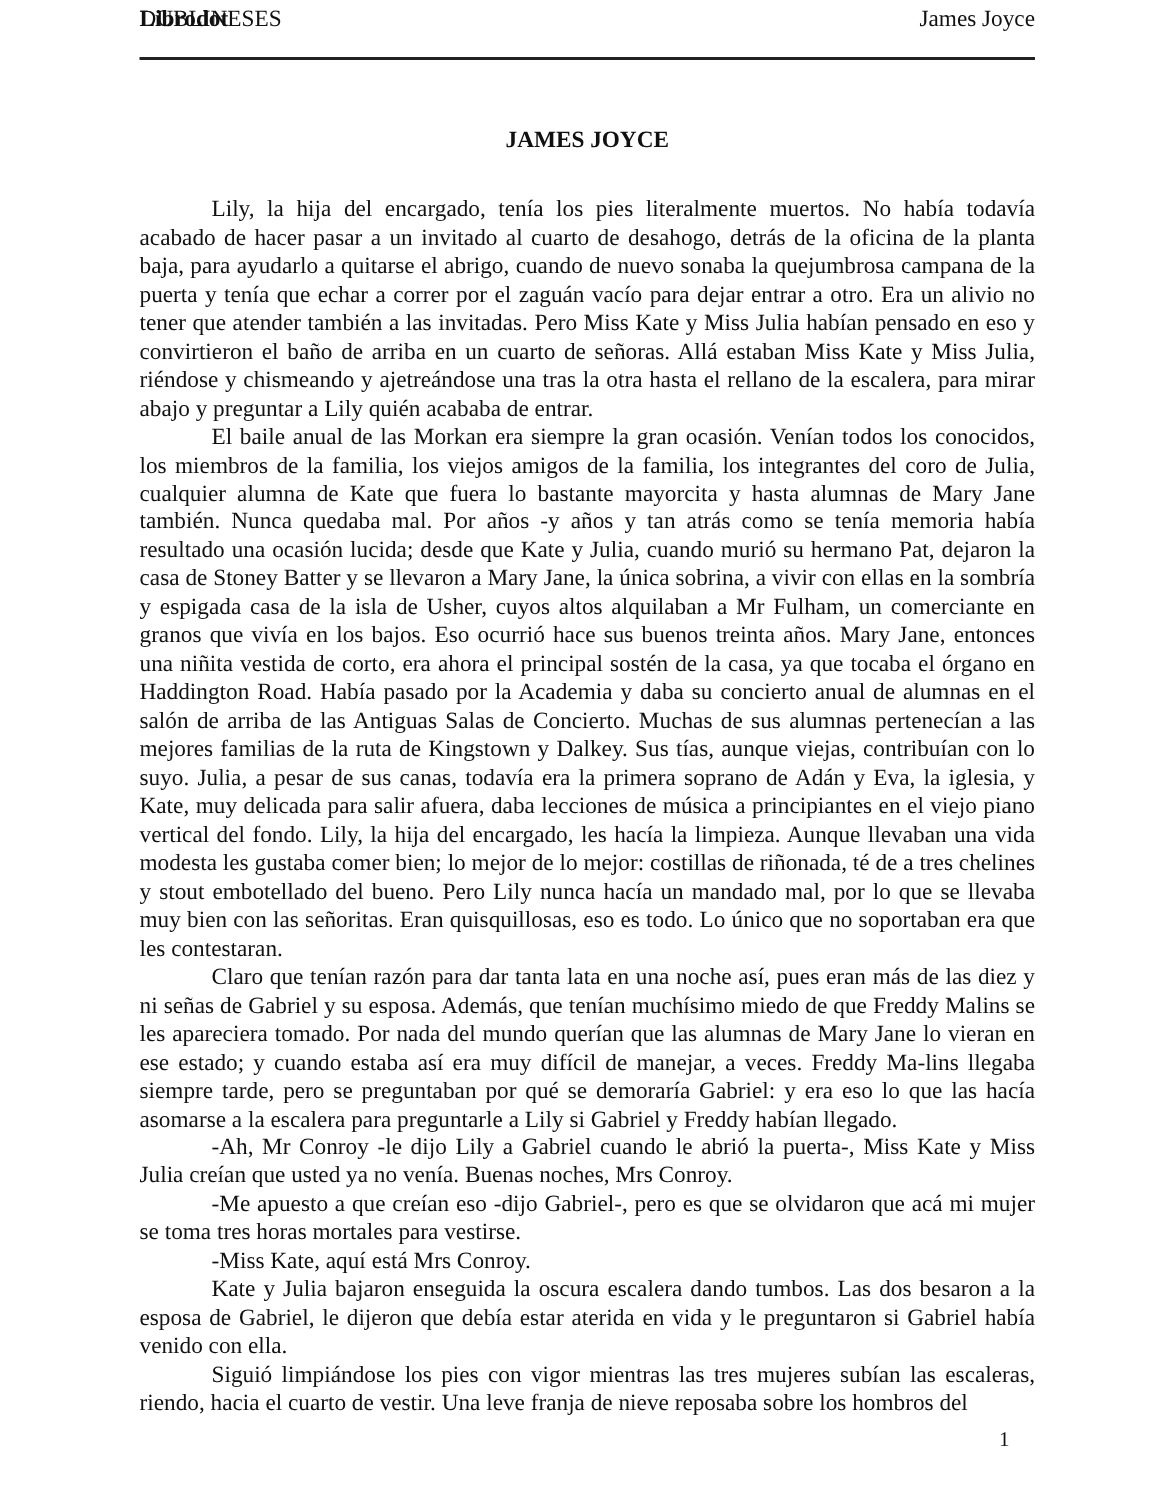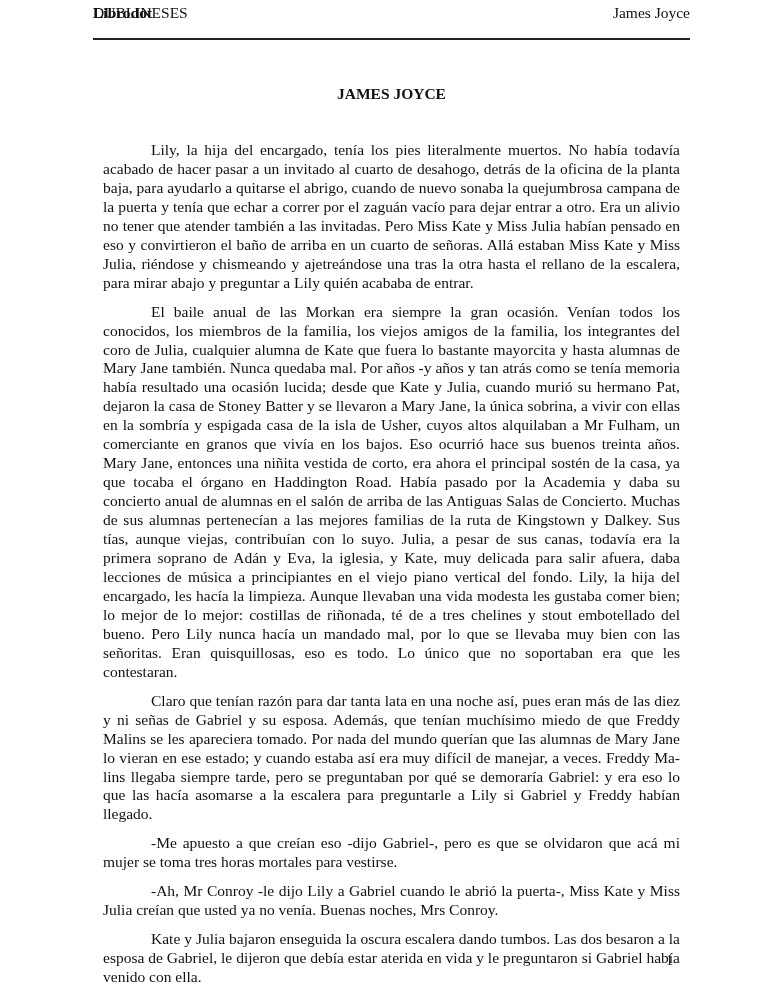--- a/index.html
+++ b/index.html
@@ -9,41 +9,41 @@
             font-size: 15.5px; line-height: 18px; }
   .header .left { position: absolute; left: 0; top: 0; font-weight: bold; }
   .header .center { position: absolute; left: 0; right: 0; top: 0; text-align: left; }
   .header .right { position: absolute; right: 0; top: 0; }
   .rule { position: absolute; left: 93px; top: 38px; width: 597px; height: 0;
           border-top: 2px solid #222; }
   .title { position: absolute; left: 93px; width: 597px; top: 85px; text-align: center;
            font-weight: bold; font-size: 15.5px; line-height: 18.5px; }
   .body { position: absolute; left: 93px; top: 131px; width: 597px;
           font-size: 15.5px; line-height: 18.95px; text-align: justify; }
-  .body p { margin: 10px; text-indent: 48px; }
+  .body p { margin: 0; text-indent: 48px; }
   .page-num { position: absolute; left: 666px; top: 953px; font-size: 14px; line-height: 16px; }
 </style>
 </head>
 <body>
 
 <div class="header">
   <span class="left">Librodot</span>
   <span class="center">DUBLINESES</span>
   <span class="right">James Joyce</span>
 </div>
 <div class="rule"></div>
 
 <div class="title">
   <div>JAMES JOYCE</div>
 </div>
 
 <div class="body">
   <p>Lily, la hija del encargado, tenía los pies literalmente muertos. No había todavía acabado de hacer pasar a un invitado al cuarto de desahogo, detrás de la oficina de la planta baja, para ayudarlo a quitarse el abrigo, cuando de nuevo sonaba la quejumbrosa campana de la puerta y tenía que echar a correr por el zaguán vacío para dejar entrar a otro. Era un alivio no tener que atender también a las invitadas. Pero Miss Kate y Miss Julia habían pensado en eso y convirtieron el baño de arriba en un cuarto de señoras. Allá estaban Miss Kate y Miss Julia, riéndose y chismeando y ajetreándose una tras la otra hasta el rellano de la escalera, para mirar abajo y preguntar a Lily quién acababa de entrar.</p>
   <p>El baile anual de las Morkan era siempre la gran ocasión. Venían todos los conocidos, los miembros de la familia, los viejos amigos de la familia, los integrantes del coro de Julia, cualquier alumna de Kate que fuera lo bastante mayorcita y hasta alumnas de Mary Jane también. Nunca quedaba mal. Por años -y años y tan atrás como se tenía memoria había resultado una ocasión lucida; desde que Kate y Julia, cuando murió su hermano Pat, dejaron la casa de Stoney Batter y se llevaron a Mary Jane, la única sobrina, a vivir con ellas en la sombría y espigada casa de la isla de Usher, cuyos altos alquilaban a Mr Fulham, un comerciante en granos que vivía en los bajos. Eso ocurrió hace sus buenos treinta años. Mary Jane, entonces una niñita vestida de corto, era ahora el principal sostén de la casa, ya que tocaba el órgano en Haddington Road. Había pasado por la Academia y daba su concierto anual de alumnas en el salón de arriba de las Antiguas Salas de Concierto. Muchas de sus alumnas pertenecían a las mejores familias de la ruta de Kingstown y Dalkey. Sus tías, aunque viejas, contribuían con lo suyo. Julia, a pesar de sus canas, todavía era la primera soprano de Adán y Eva, la iglesia, y Kate, muy delicada para salir afuera, daba lecciones de música a principiantes en el viejo piano vertical del fondo. Lily, la hija del encargado, les hacía la limpieza. Aunque llevaban una vida modesta les gustaba comer bien; lo mejor de lo mejor: costillas de riñonada, té de a tres chelines y stout embotellado del bueno. Pero Lily nunca hacía un mandado mal, por lo que se llevaba muy bien con las señoritas. Eran quisquillosas, eso es todo. Lo único que no soportaban era que les contestaran.</p>
   <p>Claro que tenían razón para dar tanta lata en una noche así, pues eran más de las diez y ni señas de Gabriel y su esposa. Además, que tenían muchísimo miedo de que Freddy Malins se les apareciera tomado. Por nada del mundo querían que las alumnas de Mary Jane lo vieran en ese estado; y cuando estaba así era muy difícil de manejar, a veces. Freddy Ma-lins llegaba siempre tarde, pero se preguntaban por qué se demoraría Gabriel: y era eso lo que las hacía asomarse a la escalera para preguntarle a Lily si Gabriel y Freddy habían llegado.</p>
+  <p>-Ah, Mr Conroy -le dijo Lily a Gabriel cuando le abrió la puerta-, Miss Kate y Miss Julia creían que usted ya no venía. Buenas noches, Mrs Conroy.</p>
   <p>-Me apuesto a que creían eso -dijo Gabriel-, pero es que se olvidaron que acá mi mujer se toma tres horas mortales para vestirse.</p>
-  <p>-Ah, Mr Conroy -le dijo Lily a Gabriel cuando le abrió la puerta-, Miss Kate y Miss Julia creían que usted ya no venía. Buenas noches, Mrs Conroy.</p>
+  <p>-Miss Kate, aquí está Mrs Conroy.</p>
   <p>Kate y Julia bajaron enseguida la oscura escalera dando tumbos. Las dos besaron a la esposa de Gabriel, le dijeron que debía estar aterida en vida y le preguntaron si Gabriel había venido con ella.</p>
-  <p>-Miss Kate, aquí está Mrs Conroy.</p>
   <p>Siguió limpiándose los pies con vigor mientras las tres mujeres subían las escaleras, riendo, hacia el cuarto de vestir. Una leve franja de nieve reposaba sobre los hombros del</p>
 </div>
 
 <div class="page-num">1</div>
 
 </body></html>

